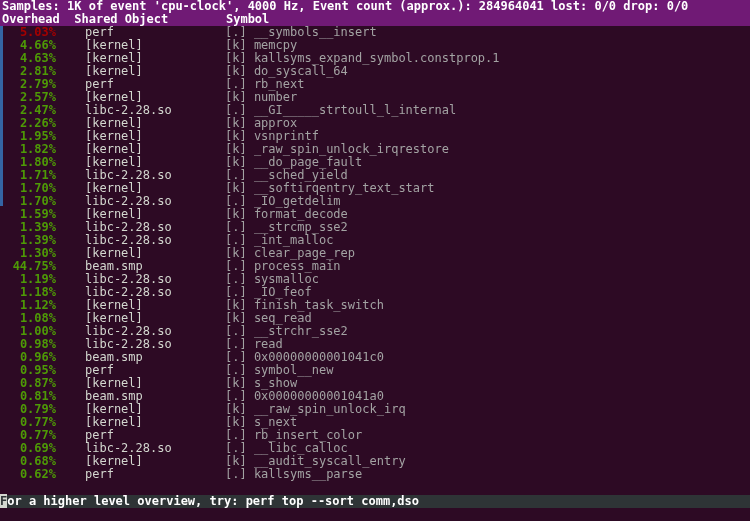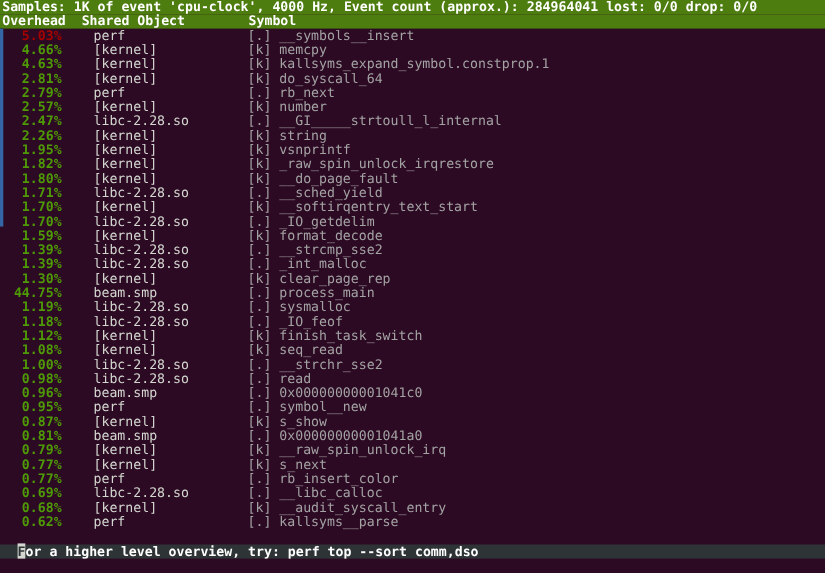--- a/index.html
+++ b/index.html
@@ -20,21 +20,21 @@
   #term {
     position: relative;
     width: 750px;
     height: 521px;
     background: #2d0a24;
     box-sizing: border-box;
   }
 
   
   .hdr {
-    background: #4d7c0f;
+    background: #701a75;
     color: #ffffff;
     font-weight: bold;
     height: 13px;
     line-height: 13px;
     white-space: pre;
     padding-left: 2px;
     letter-spacing: 0px;
   }
   .hdr.line1 { }
   .hdr.line2 { }
@@ -96,21 +96,21 @@
     position: absolute;
     left: 0;
     bottom: 13px;
     width: 750px;
     height: 13px;
     line-height: 13px;
     background: #2e3436;
     color: #ffffff;
     font-weight: bold;
     white-space: pre;
-    padding-left: 16px;
+    padding-left: 0px;
     box-sizing: border-box;
   }
   .cursorblk {
     background: #d3d7cf;
     color: #2e3436;
   }
   .tail {
     position: absolute;
     left: 0;
     bottom: 0;
@@ -133,21 +133,21 @@
   </div>
 
   <div class="rows" id="rows">
       <div class="row top"><span class="pct">5.03%</span><span class="gap1"></span><span class="dso">perf</span><span class="sym">[.] __symbols__insert</span></div>
       <div class="row"><span class="pct">4.66%</span><span class="gap1"></span><span class="dso">[kernel]</span><span class="sym">[k] memcpy</span></div>
       <div class="row"><span class="pct">4.63%</span><span class="gap1"></span><span class="dso">[kernel]</span><span class="sym">[k] kallsyms_expand_symbol.constprop.1</span></div>
       <div class="row"><span class="pct">2.81%</span><span class="gap1"></span><span class="dso">[kernel]</span><span class="sym">[k] do_syscall_64</span></div>
       <div class="row"><span class="pct">2.79%</span><span class="gap1"></span><span class="dso">perf</span><span class="sym">[.] rb_next</span></div>
       <div class="row"><span class="pct">2.57%</span><span class="gap1"></span><span class="dso">[kernel]</span><span class="sym">[k] number</span></div>
       <div class="row"><span class="pct">2.47%</span><span class="gap1"></span><span class="dso">libc-2.28.so</span><span class="sym">[.] __GI_____strtoull_l_internal</span></div>
-      <div class="row"><span class="pct">2.26%</span><span class="gap1"></span><span class="dso">[kernel]</span><span class="sym">[k] string</span></div>
+      <div class="row"><span class="pct">2.26%</span><span class="gap1"></span><span class="dso">[kernel]</span><span class="sym">[k] approx</span></div>
       <div class="row"><span class="pct">1.95%</span><span class="gap1"></span><span class="dso">[kernel]</span><span class="sym">[k] vsnprintf</span></div>
       <div class="row"><span class="pct">1.82%</span><span class="gap1"></span><span class="dso">[kernel]</span><span class="sym">[k] _raw_spin_unlock_irqrestore</span></div>
       <div class="row"><span class="pct">1.80%</span><span class="gap1"></span><span class="dso">[kernel]</span><span class="sym">[k] __do_page_fault</span></div>
       <div class="row"><span class="pct">1.71%</span><span class="gap1"></span><span class="dso">libc-2.28.so</span><span class="sym">[.] __sched_yield</span></div>
       <div class="row"><span class="pct">1.70%</span><span class="gap1"></span><span class="dso">[kernel]</span><span class="sym">[k] __softirqentry_text_start</span></div>
       <div class="row"><span class="pct">1.70%</span><span class="gap1"></span><span class="dso">libc-2.28.so</span><span class="sym">[.] _IO_getdelim</span></div>
       <div class="row"><span class="pct">1.59%</span><span class="gap1"></span><span class="dso">[kernel]</span><span class="sym">[k] format_decode</span></div>
       <div class="row"><span class="pct">1.39%</span><span class="gap1"></span><span class="dso">libc-2.28.so</span><span class="sym">[.] __strcmp_sse2</span></div>
       <div class="row"><span class="pct">1.39%</span><span class="gap1"></span><span class="dso">libc-2.28.so</span><span class="sym">[.] _int_malloc</span></div>
       <div class="row"><span class="pct">1.30%</span><span class="gap1"></span><span class="dso">[kernel]</span><span class="sym">[k] clear_page_rep</span></div>

